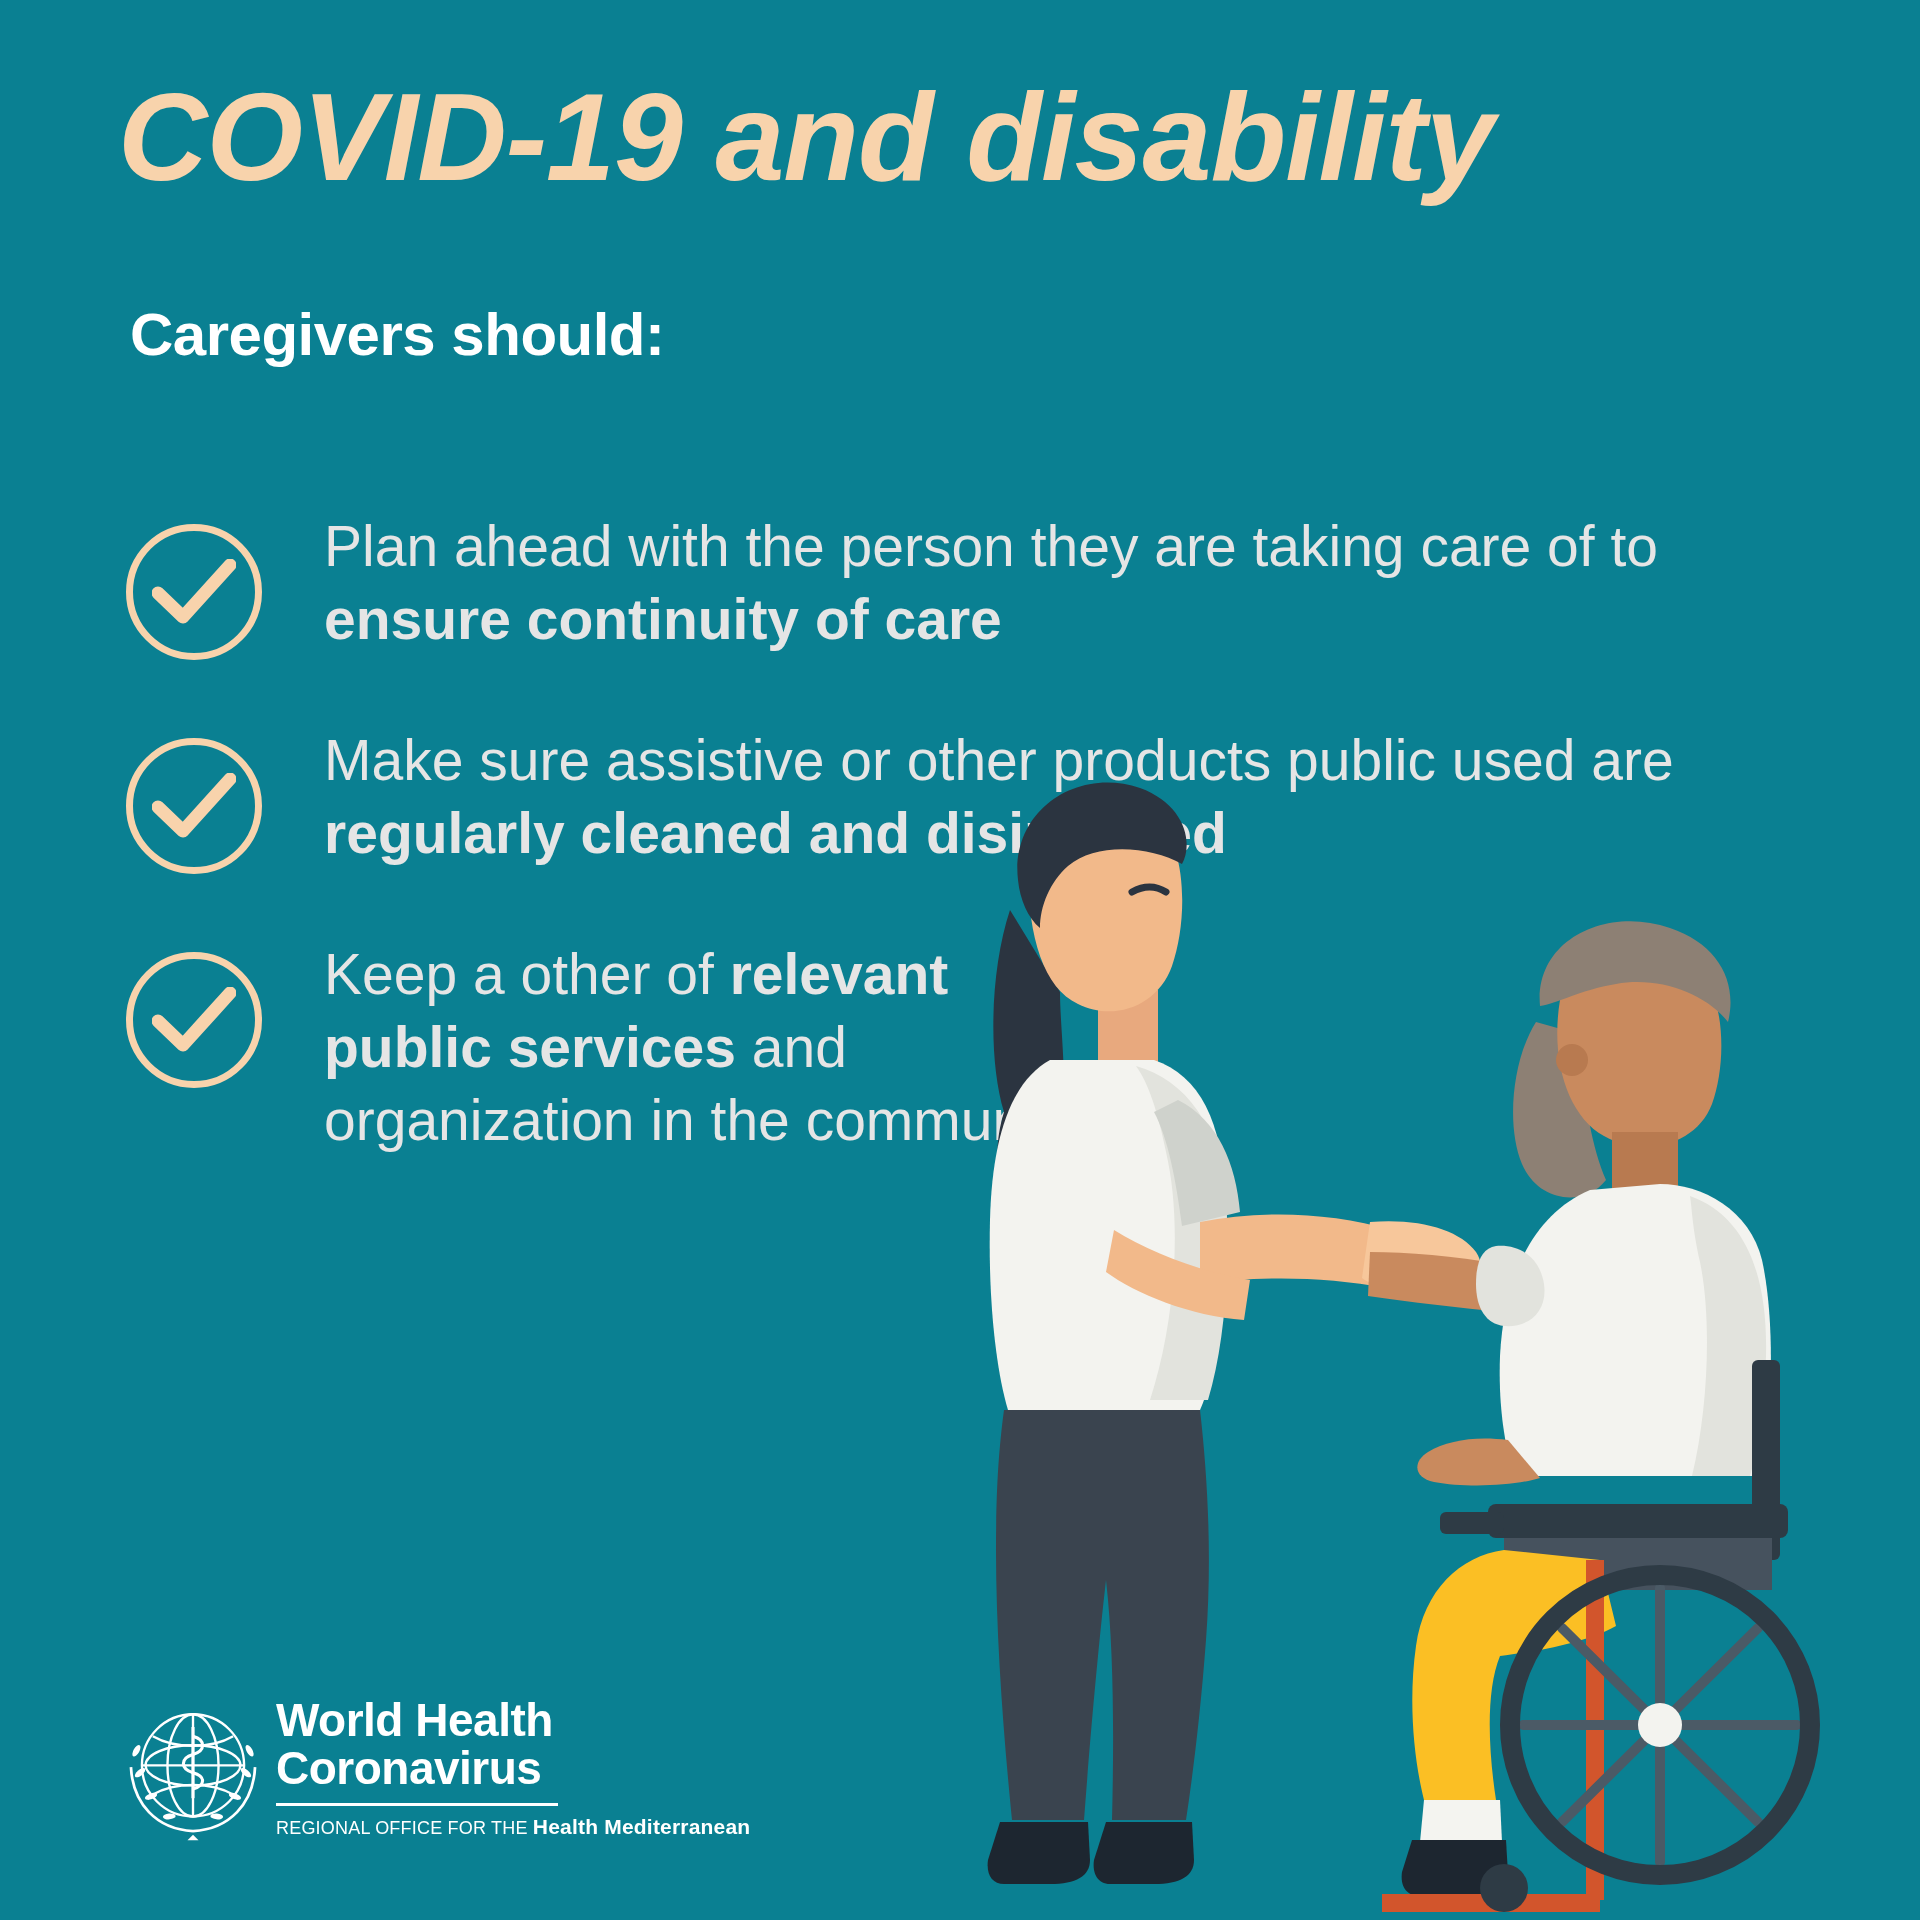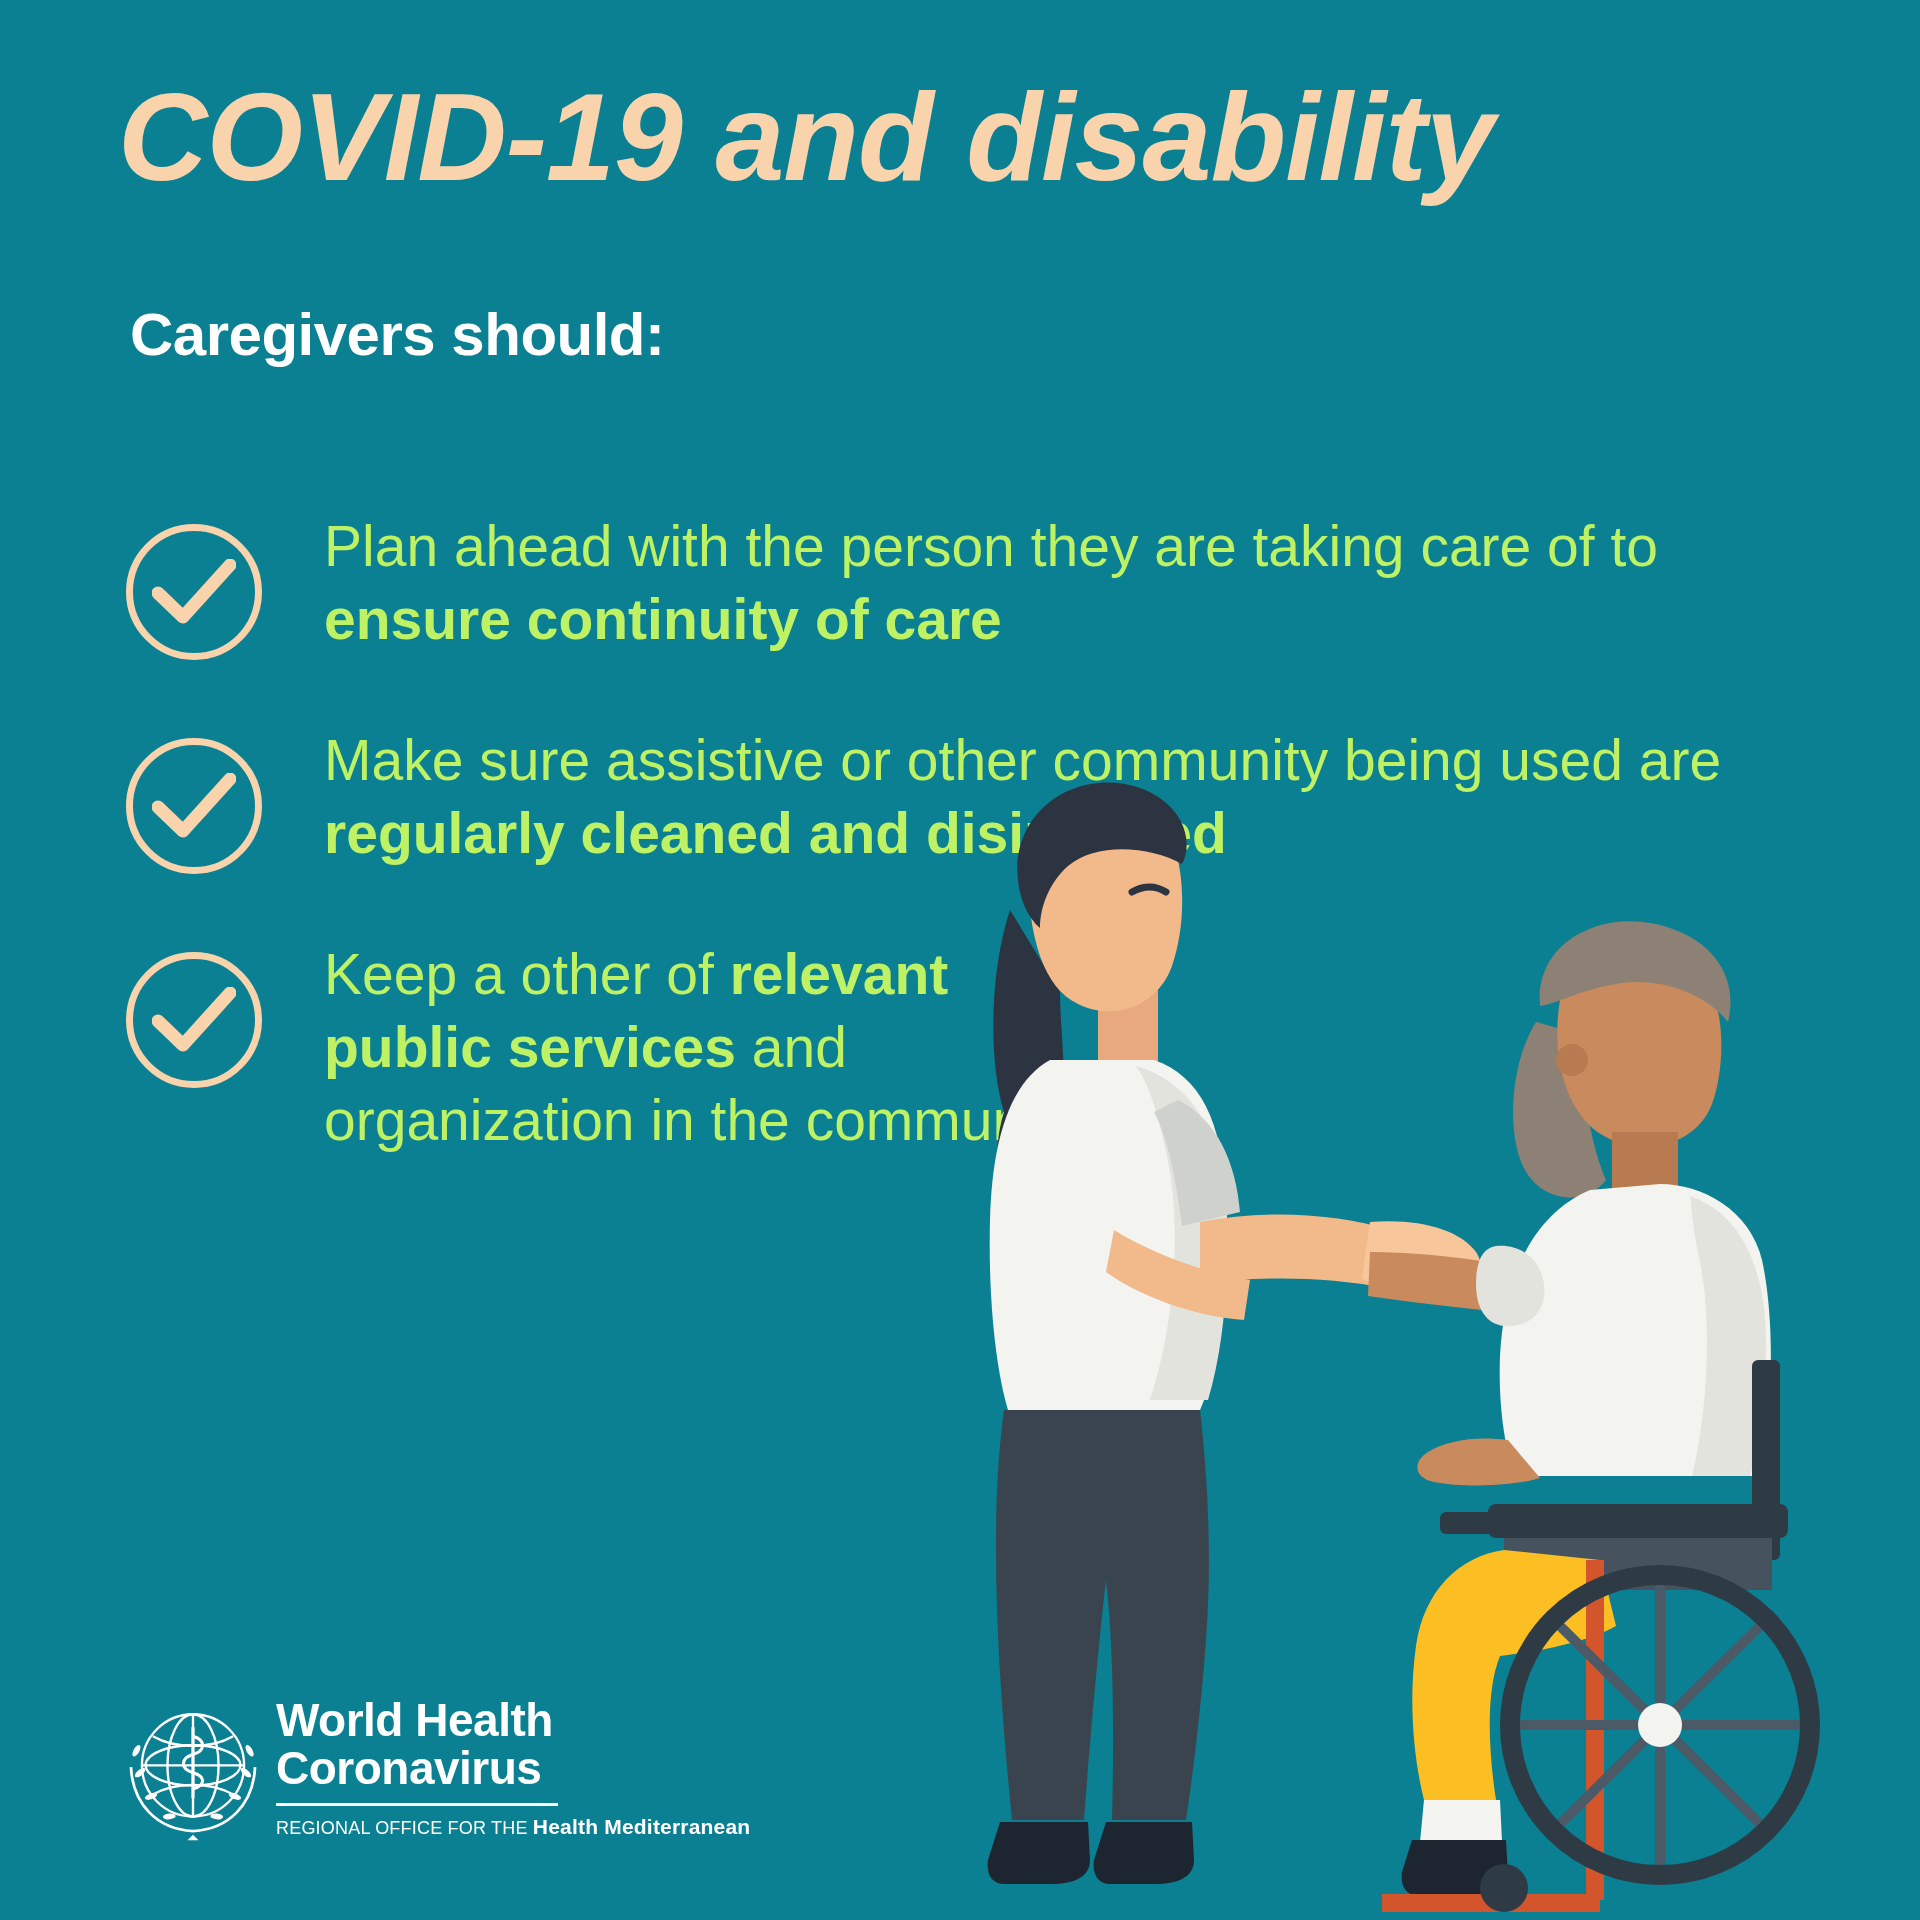--- a/index.html
+++ b/index.html
@@ -70,21 +70,21 @@
   .check-circle svg {
     position: absolute;
     left: 50%;
     top: 50%;
     transform: translate(-50%, -50%);
   }
   .bullet-text {
     margin-left: 62px;
     font-size: 57px;
     line-height: 1.28;
-    color: #bef264;
+    color: #e5e5e5;
     font-weight: 400;
     max-width: 1480px;
   }
   .bullet-text b {
     font-weight: bold;
   }
   .bullet-3 .bullet-text {
     max-width: 790px;
   }
 
@@ -170,21 +170,21 @@
       </div>
       <div class="bullet-text"><span>Plan ahead with the person they are taking care of to </span><b>ensure continuity of care</b><span></span></div>
     </div>
 
     <div class="bullet bullet-2">
       <div class="check-circle">
         <svg width="84" height="66" viewBox="0 0 84 66" aria-hidden="true">
           <polyline points="6,34 31,58 78,6" fill="none" stroke="#f8d3ac" stroke-width="13" stroke-linecap="round" stroke-linejoin="round"></polyline>
         </svg>
       </div>
-      <div class="bullet-text"><span>Make sure assistive or other community being used are </span><b>regularly cleaned and disinfected</b><span></span></div>
+      <div class="bullet-text"><span>Make sure assistive or other products public used are </span><b>regularly cleaned and disinfected</b><span></span></div>
     </div>
 
     <div class="bullet bullet-3">
       <div class="check-circle">
         <svg width="84" height="66" viewBox="0 0 84 66" aria-hidden="true">
           <polyline points="6,34 31,58 78,6" fill="none" stroke="#f8d3ac" stroke-width="13" stroke-linecap="round" stroke-linejoin="round"></polyline>
         </svg>
       </div>
       <div class="bullet-text"><span>Keep a other of </span><b>relevant public services</b><span> and organization in the community</span></div>
     </div>

